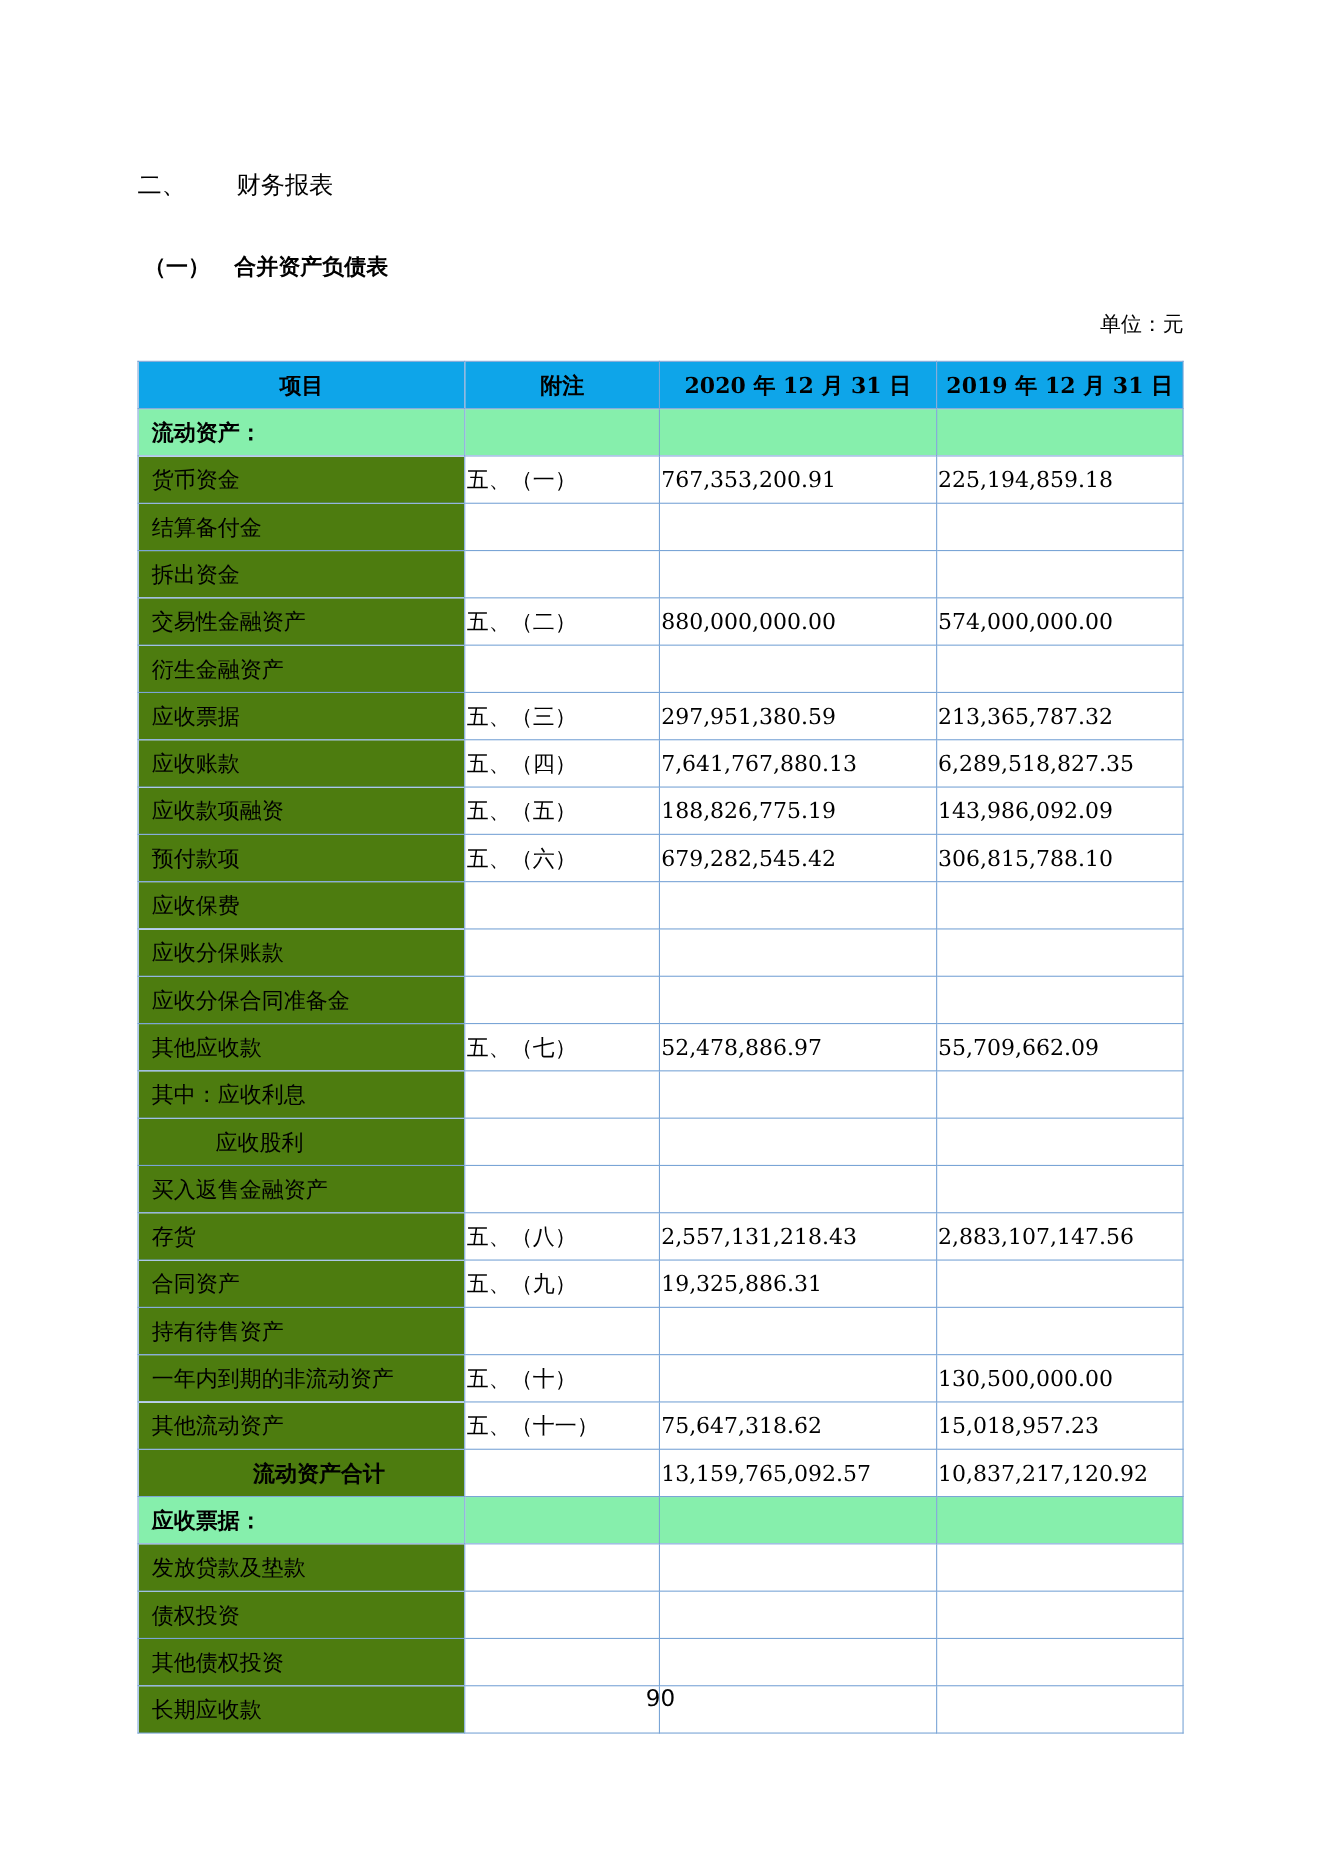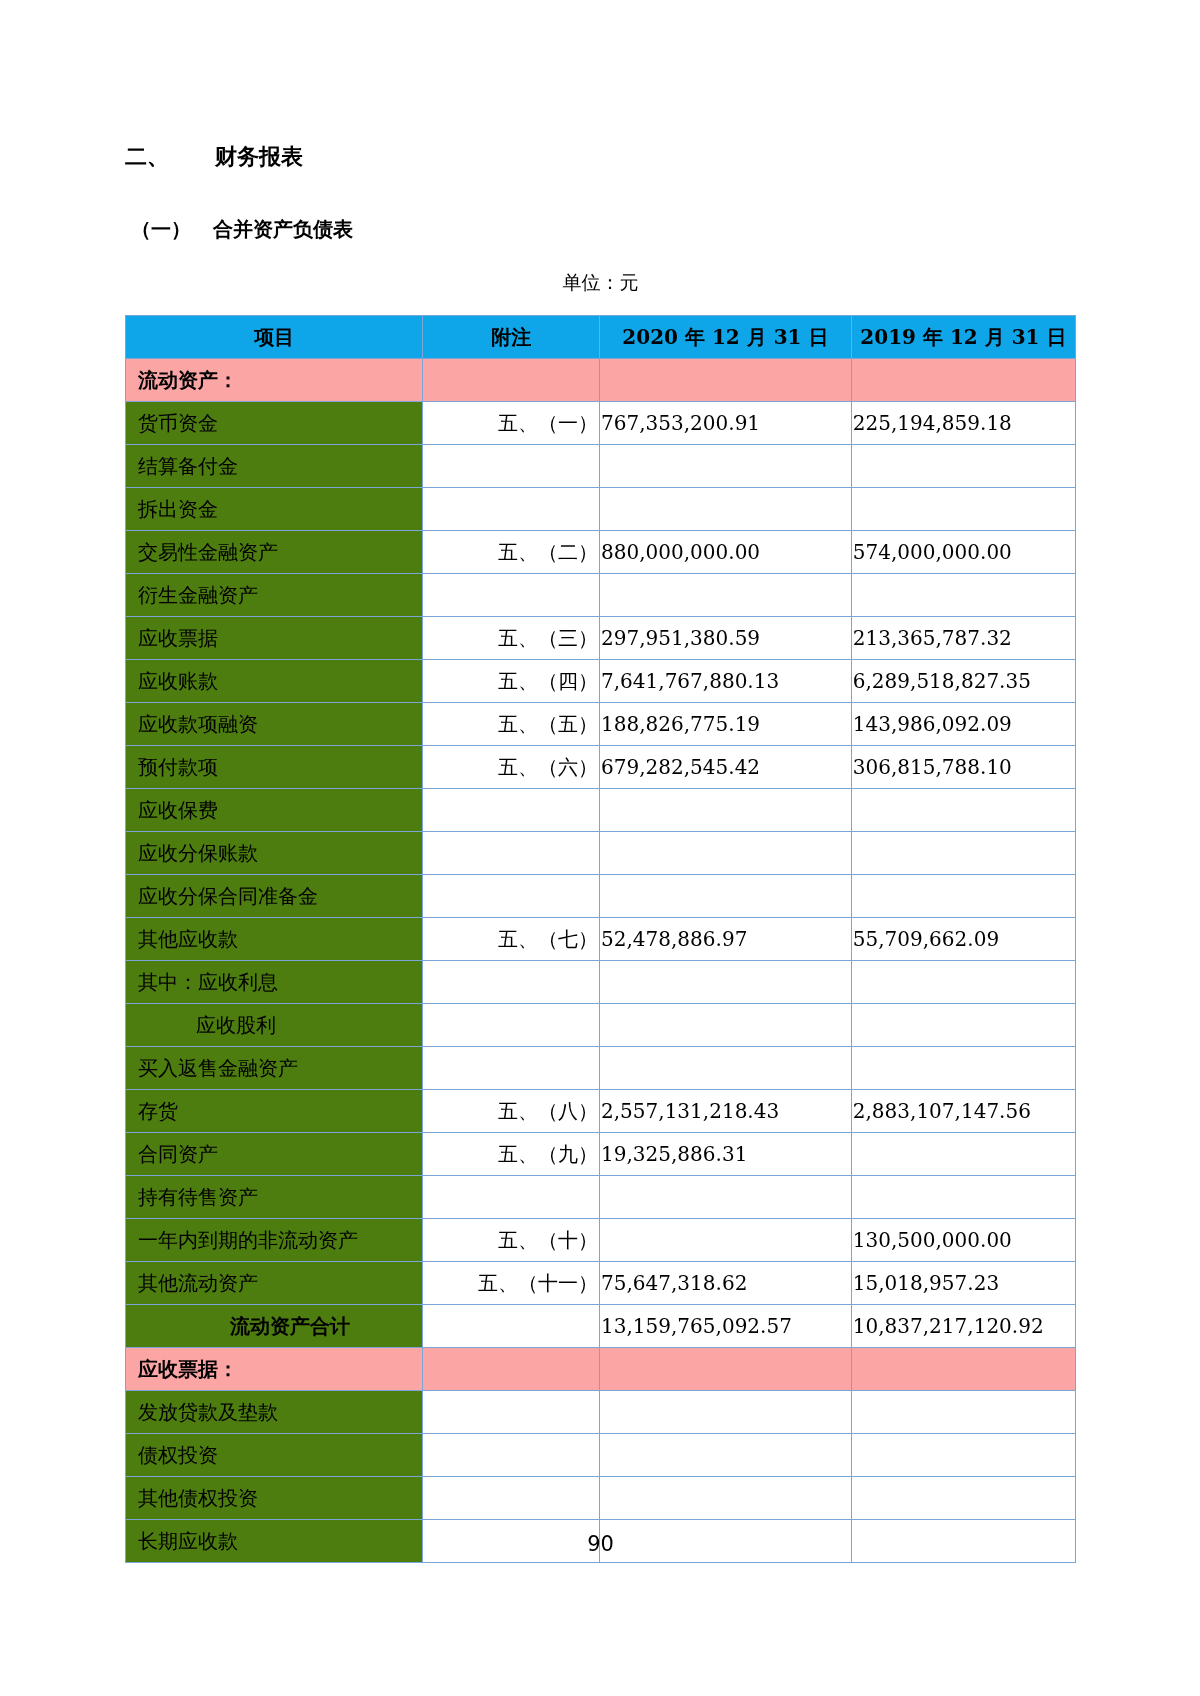--- a/index.html
+++ b/index.html
@@ -10,55 +10,55 @@
     font-family:"DejaVu Serif","Liberation Serif",serif;
     position:relative;
   }
   .content {
     position:absolute;
     left:125px; top:0;
     width:951px;
     padding-top:143px;
   }
   .h1 {
-    font-size:22px; font-weight:bold; line-height:26px;
+    font-size:22px; font-weight:normal; line-height:26px;margin-top:13px;
   }
   .h1 .num { margin-right:46px; }
   .h2 {
     font-size:20px; font-weight:bold; line-height:24px;
     margin-top:48px; padding-left:6px;
   }
   .h2 .num { margin-right:22px; }
   .unit {
     font-size:19px; line-height:22px;
     margin-top:30px; margin-bottom:22px;
-    text-align:center;
+    text-align:right;
   }
   table.bs {
     width:100%;
     border-collapse:collapse;
     table-layout:fixed;
   }
   table.bs th, table.bs td {
     border:1.5px solid #7aa5d6;
     height:40px;
     font-size:20px;
     vertical-align:middle;
     overflow:hidden;
     white-space:nowrap;
   }
   table.bs th {
     background:#0ea5e9;
     font-weight:bold;
     text-align:center;
   }
   .c-item { text-align:left; padding-left:12px; background:#4d7c0f; }
-  .c-note { text-align:right; }
+  .c-note { text-align:left; }
   .c-num  { text-align:left; padding-right:10px; }
-  tr.section td { background:#fca5a5;font-family:Liberation Mono, monospace; }
+  tr.section td { background:#86efac;font-family:Liberation Mono, monospace; }
   tr.section .c-item { font-weight:bold; }
   tr.total .c-item { font-weight:bold; padding-left:104px; }
   tr.indent .c-item { padding-left:70px;margin-left:46px; }
   .page-num {
     position:absolute;
     top:1532px; left:125px; width:951px;
     text-align:center;
     font-family:"DejaVu Sans","Liberation Sans",sans-serif;
     font-size:21px;
   }

